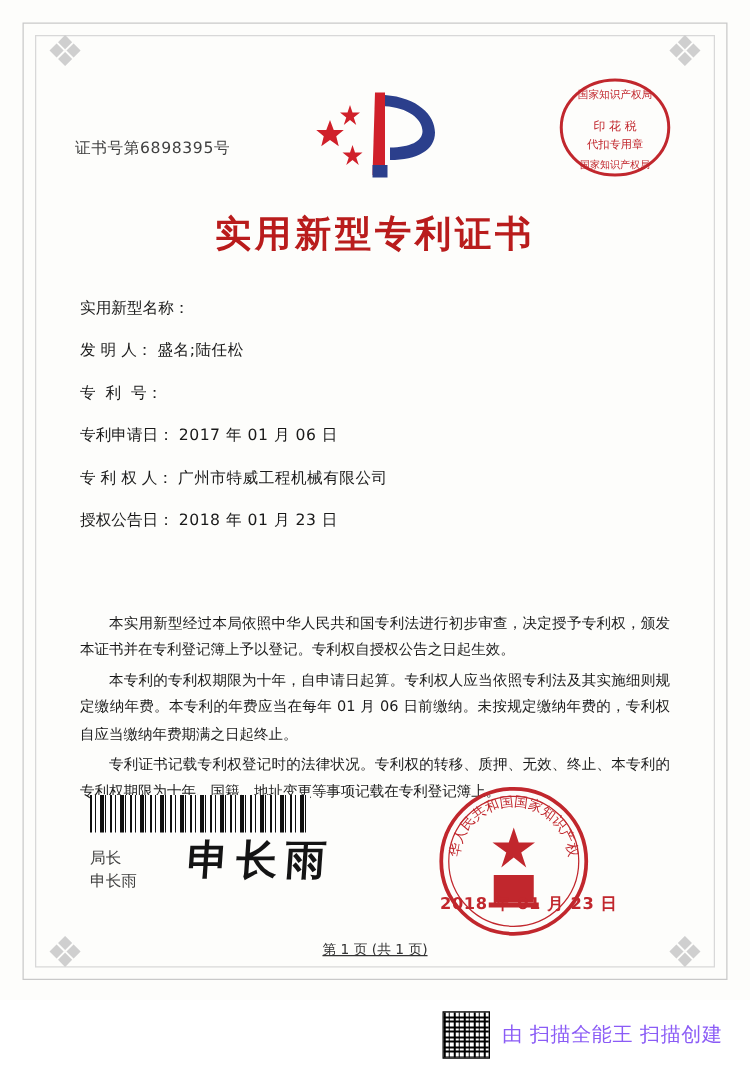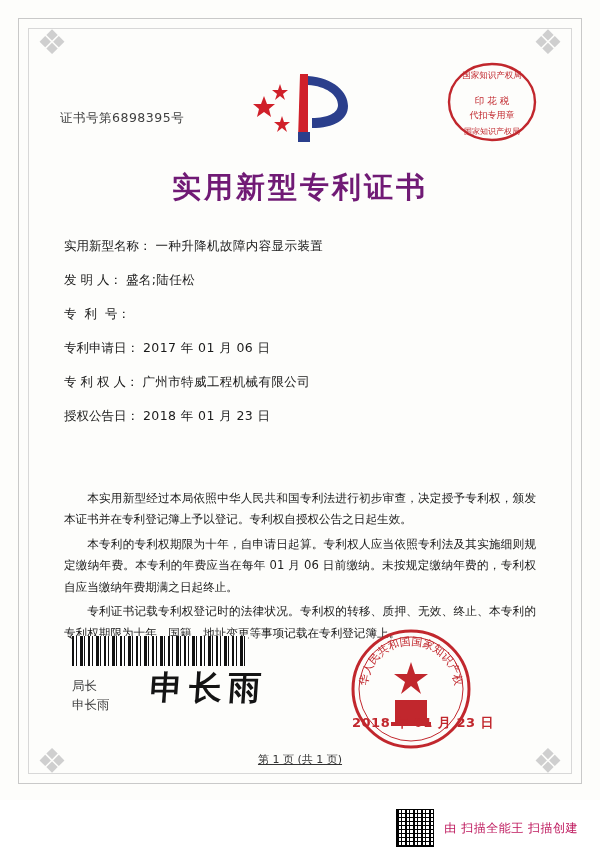--- a/index.html
+++ b/index.html
@@ -69,21 +69,21 @@
     width: 92px; height: 92px;
   }
   .title {
     position: absolute;
     left: 0; right: 0; top: 168px;
     text-align: center;
     font-family: "DejaVu Serif", "Liberation Serif", serif;
     font-size: 29px;
     font-weight: bold;
     letter-spacing: 3px;
-    color: #701a75;
+    color: #b91c1c;
   }
 
   
   .fields {
     position: absolute;
     left: 64px; top: 238px;
     width: 470px;
   }
   .field-row {
     display: flex;
@@ -188,22 +188,22 @@
     margin-right: 10px;
     background-color: #fff;
     background-image:
       linear-gradient(90deg, #000 25%, transparent 25%, transparent 50%, #000 50%, #000 62%, transparent 62%),
       linear-gradient(0deg, #000 18%, transparent 18%, transparent 44%, #000 44%, #000 58%, transparent 58%);
     background-size: 8px 8px, 8px 8px;
     border: 1px solid #000;
     box-sizing: border-box;
   }
   .footer-text {
-    font-size: 12px;
-    color: #be185d;
+    font-size: 16px;
+    color: #8b5cf6;
     letter-spacing: 0.5px;
   }
 </style>
 </head>
 <body>
 
 <div class="page">
 
   <div class="border-outer"></div>
   <div class="border-inner"></div>
@@ -229,21 +229,20 @@
     <text x="46" y="48" text-anchor="middle" font-size="9.5" fill="#c1272d" font-family="DejaVu Sans, sans-serif">印 花 税</text>
     <text x="46" y="62" text-anchor="middle" font-size="9" fill="#c1272d" font-family="DejaVu Sans, sans-serif">代扣专用章</text>
     <text x="46" y="78" text-anchor="middle" font-size="8" fill="#c1272d" font-family="DejaVu Sans, sans-serif">国家知识产权局</text>
   </svg>
 
   <div class="title">实用新型专利证书</div>
 
   <div class="fields">
     <div class="field-row">
       <span class="field-label">实用新型名称：</span>
-      <span class="field-value">一种升降机故障内容显示装置</span>
     </div>
     <div class="field-row">
       <span class="field-label">发 明 人：</span>
       <span class="field-value">盛名;陆任松</span>
     </div>
     <div class="field-row">
       <span class="field-label">专  利  号：</span>
     </div>
     <div class="field-row">
       <span class="field-label">专利申请日：</span>

